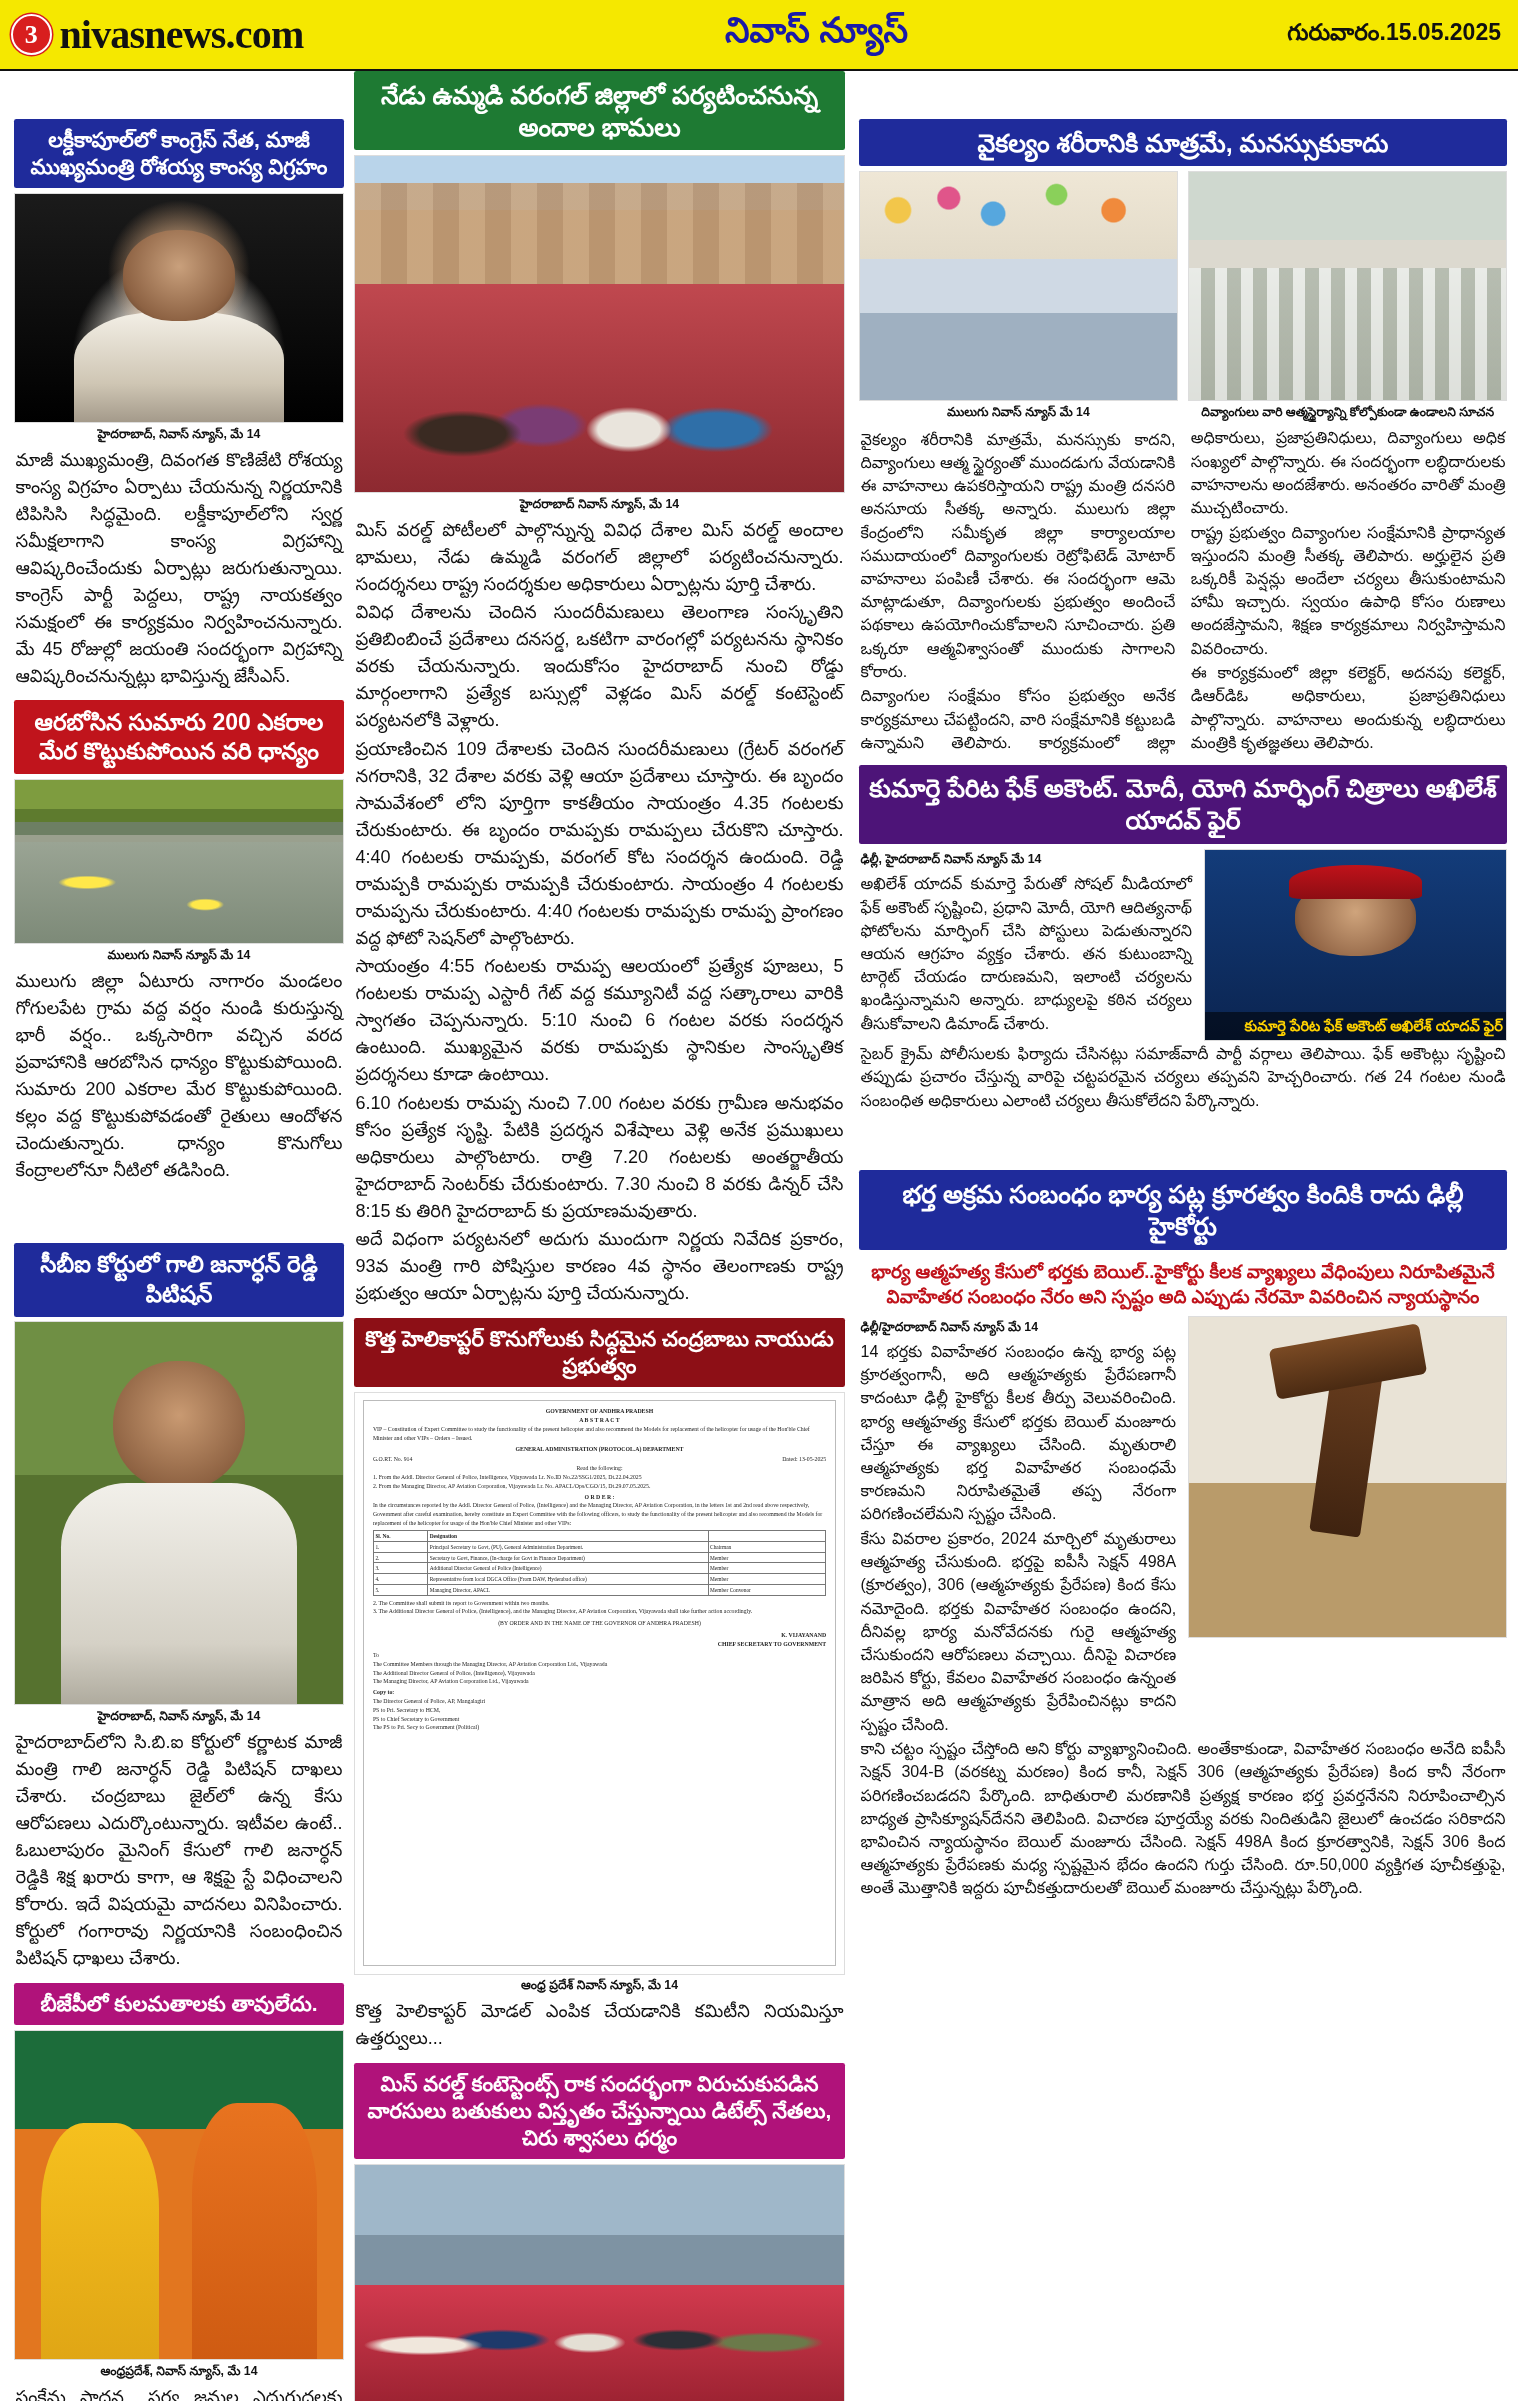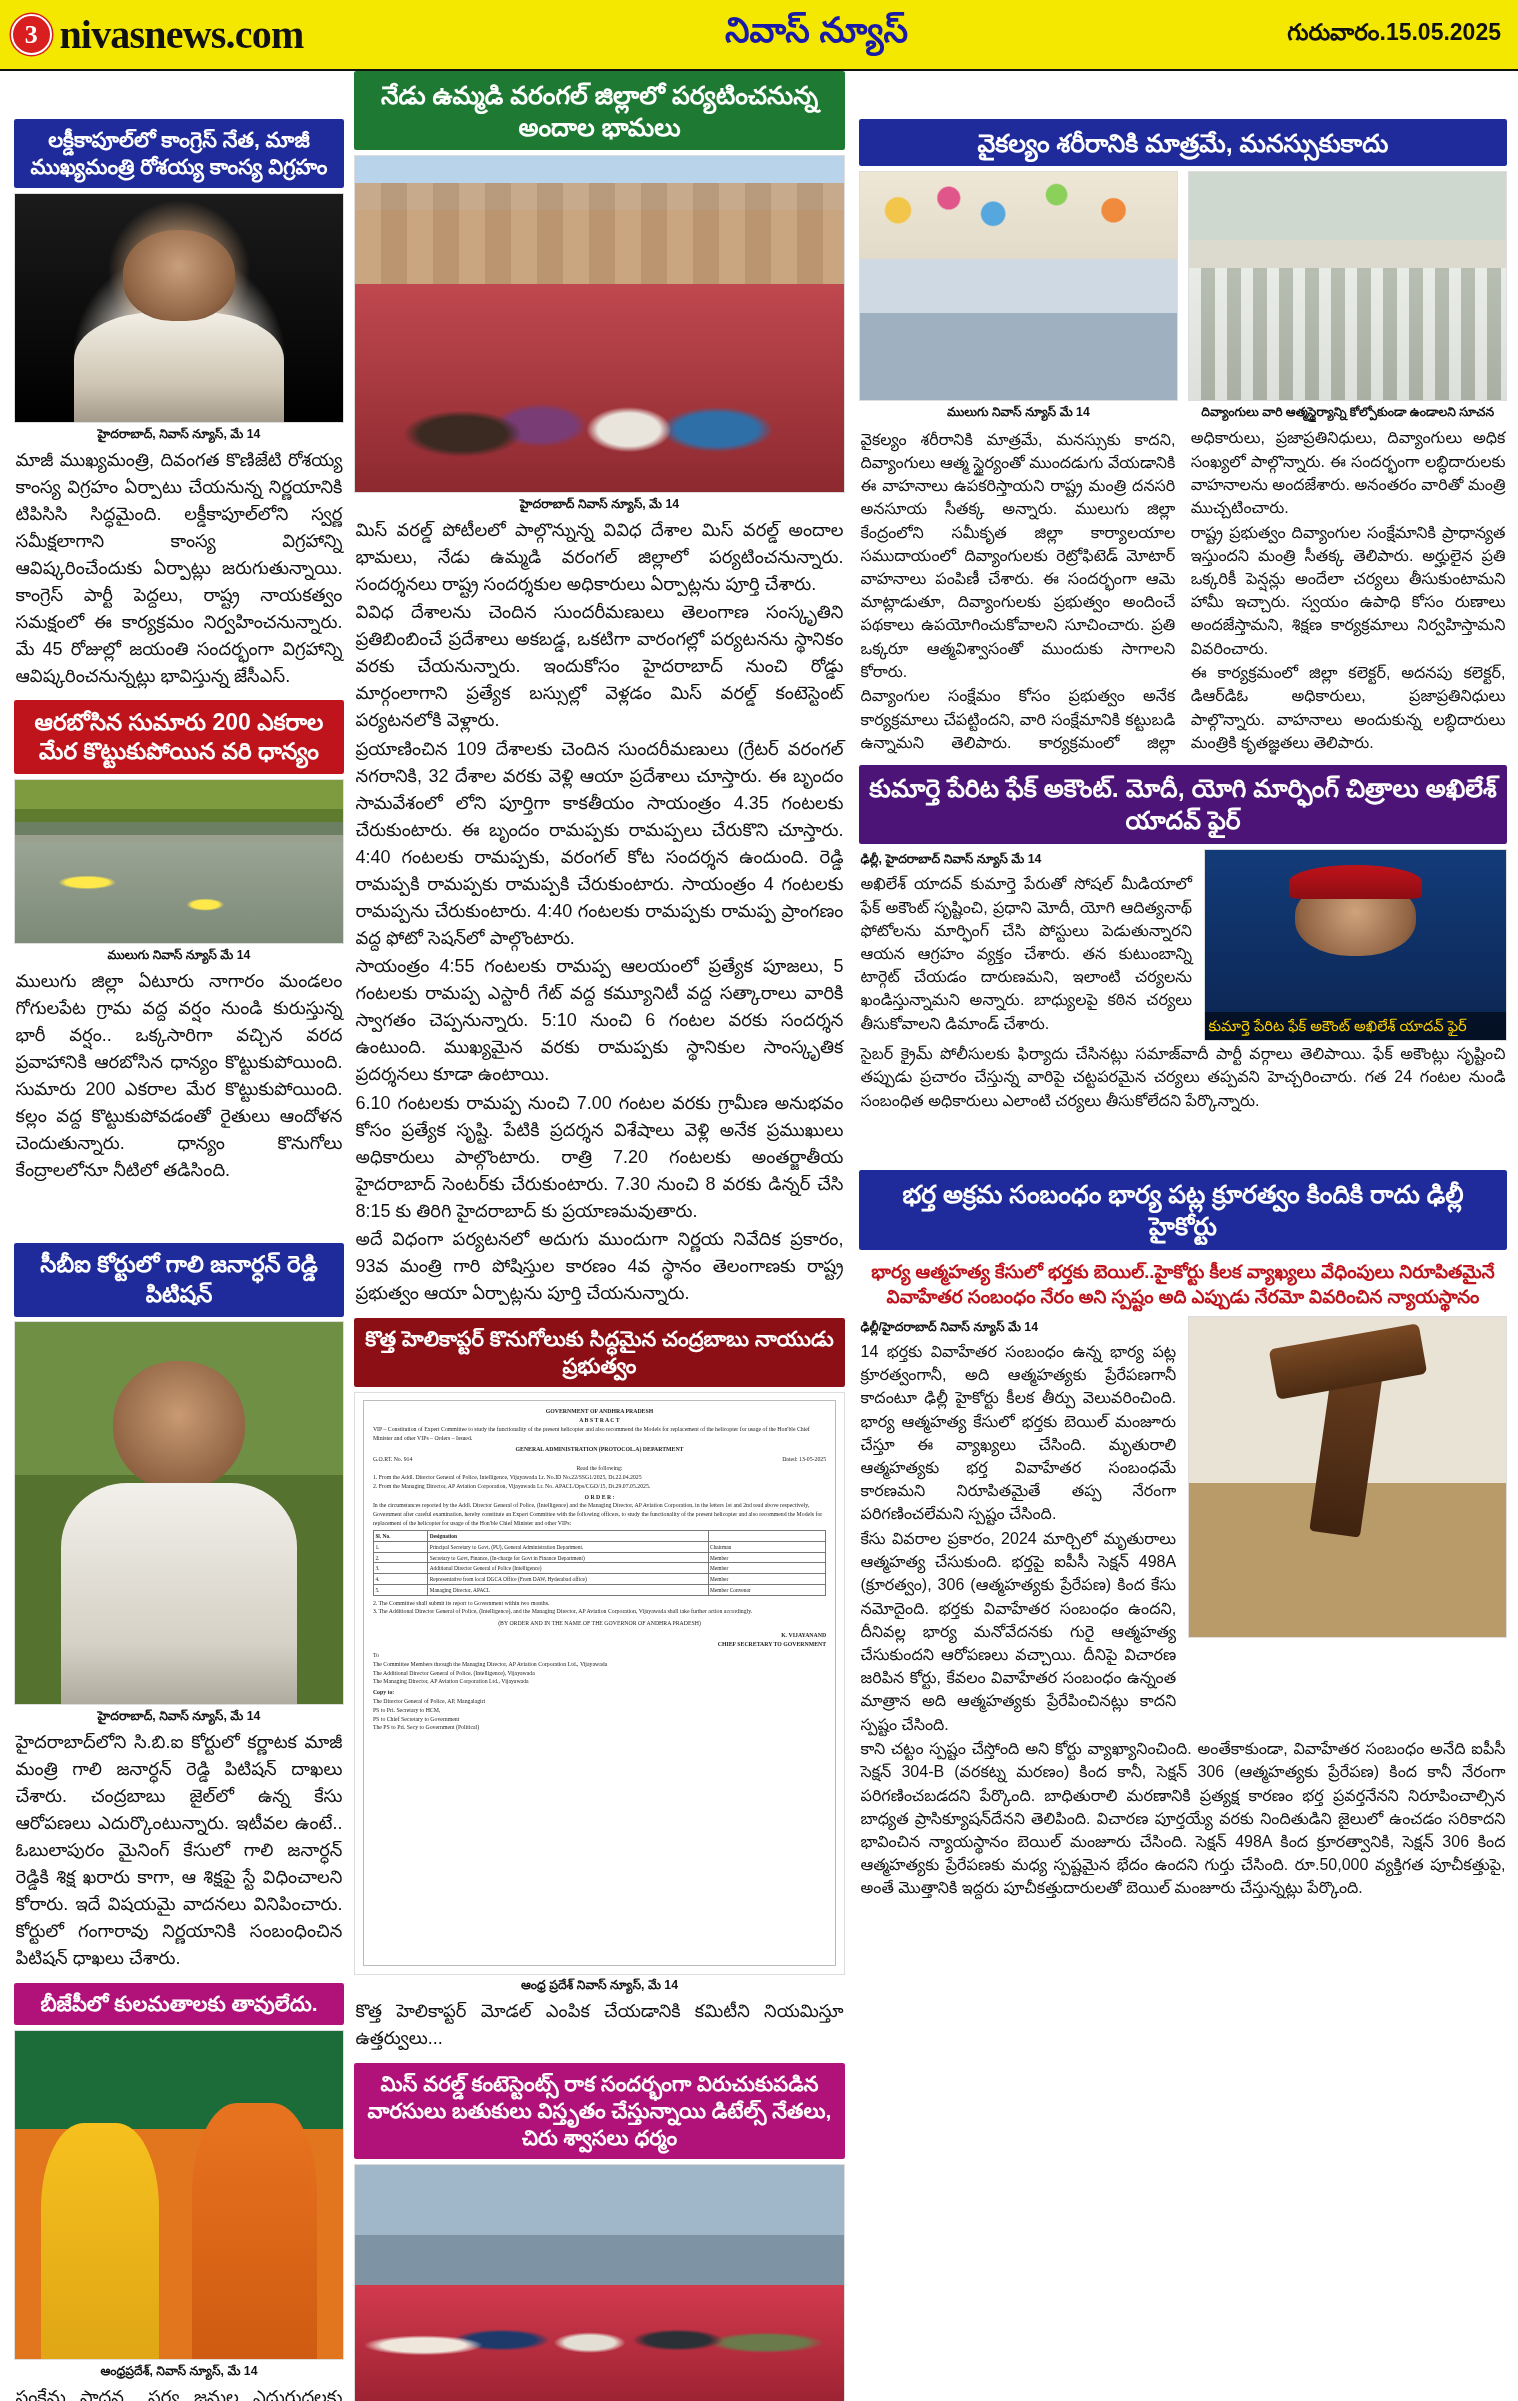--- a/index.html
+++ b/index.html
@@ -250,22 +250,22 @@
   }
   .ph-gavel::after{
     content:""; position:absolute; left:26%; top:6%; width:48%; height:16%;
     background:linear-gradient(#7a4a24,#4a2a12);
     border-radius:6.1px;
     transform:rotate(-10deg);
   }
   .ph-caption-ovl {
     position:absolute; left:0; bottom:0; width:100%;
     background:rgba(0,0,0,.55);
-    color:#ffd200; font-weight:normal; font-size:14.6px;
-    text-align:left; padding:4.6px 3.1px; line-height:1.25;
+    color:#ffd200; font-weight:bold; font-size:14.6px;
+    text-align:right; padding:4.6px 3.1px; line-height:1.25;
   }
 </style>
 </head>
 <body>
 
 <div class="masthead">
   <div class="mh-left">
     <div class="mh-badge">3</div>
     <div class="mh-site">nivasnews.com</div>
   </div>
@@ -305,21 +305,21 @@
     <div class="body-text">సంక్షేమ సాధన.. సర్వ జనుల ఎదుగుదలకు బీజేపీ పాటుపడుతుందని తెలిపారు. అన్ని వర్గాల ప్రజలు బీజేపీని ఆదరిస్తున్నారని.. మహిళా భద్రతకు పెద్దపీట వేస్తున్నారని. హైదరాబాద్‌లో బీజేపీ నాయకులు వెల్లడించారు. అన్నారు : బీజేపీ రాష్ట్ర అధ్యక్షులు పురందేశ్వరి.</div>
   </div>
 
   <div class="col col-b">
 
     <div class="hl green lg">నేడు ఉమ్మడి వరంగల్ జిల్లాలో పర్యటించనున్న అందాల భామలు</div>
     <div class="gap6"></div>
     <div class="photo ph-street" style="height:338px"></div>
     <div class="cap">హైదరాబాద్ నివాస్ న్యూస్, మే 14</div>
     <div class="body-text">మిస్ వరల్డ్ పోటీలలో పాల్గొన్నున్న వివిధ దేశాల మిస్ వరల్డ్ అందాల భామలు, నేడు ఉమ్మడి వరంగల్ జిల్లాలో పర్యటించనున్నారు. సందర్శనలు రాష్ట్ర సందర్శకుల అధికారులు ఏర్పాట్లను పూర్తి చేశారు.</div>
-    <div class="body-text">వివిధ దేశాలను చెందిన సుందరీమణులు తెలంగాణ సంస్కృతిని ప్రతిబింబించే ప్రదేశాలు అకబడ్డ, ఒకటిగా వారంగల్లో పర్యటనను స్థానికం వరకు చేయనున్నారు. ఇందుకోసం హైదరాబాద్ నుంచి రోడ్డు మార్గంలాగాని ప్రత్యేక బస్సుల్లో వెళ్లడం మిస్ వరల్డ్ కంటెస్టెంట్ పర్యటనలోకి వెళ్లారు.</div>
+    <div class="body-text">వివిధ దేశాలను చెందిన సుందరీమణులు తెలంగాణ సంస్కృతిని ప్రతిబింబించే ప్రదేశాలు దనసర్డ, ఒకటిగా వారంగల్లో పర్యటనను స్థానికం వరకు చేయనున్నారు. ఇందుకోసం హైదరాబాద్ నుంచి రోడ్డు మార్గంలాగాని ప్రత్యేక బస్సుల్లో వెళ్లడం మిస్ వరల్డ్ కంటెస్టెంట్ పర్యటనలోకి వెళ్లారు.</div>
     <div class="body-text">ప్రయాణించిన 109 దేశాలకు చెందిన సుందరీమణులు (గ్రేటర్ వరంగల్ నగరానికి, 32 దేశాల వరకు వెళ్లి ఆయా ప్రదేశాలు చూస్తారు. ఈ బృందం సామవేశంలో లోని పూర్తిగా కాకతీయం సాయంత్రం 4.35 గంటలకు చేరుకుంటారు. ఈ బృందం రామప్పకు రామప్పలు చేరుకొని చూస్తారు. 4:40 గంటలకు రామప్పకు, వరంగల్ కోట సందర్శన ఉందుంది. రెడ్డి రామప్పకి రామప్పకు రామప్పకి చేరుకుంటారు. సాయంత్రం 4 గంటలకు రామప్పను చేరుకుంటారు. 4:40 గంటలకు రామప్పకు రామప్ప ప్రాంగణం వద్ద ఫోటో సెషన్‌లో పాల్గొంటారు.</div>
     <div class="body-text">సాయంత్రం 4:55 గంటలకు రామప్ప ఆలయంలో ప్రత్యేక పూజలు, 5 గంటలకు రామప్ప ఎస్టారీ గేట్ వద్ద కమ్యూనిటీ వద్ద సత్కారాలు వారికి స్వాగతం చెప్పనున్నారు. 5:10 నుంచి 6 గంటల వరకు సందర్శన ఉంటుంది. ముఖ్యమైన వరకు రామప్పకు స్థానికుల సాంస్కృతిక ప్రదర్శనలు కూడా ఉంటాయి.</div>
     <div class="body-text">6.10 గంటలకు రామప్ప నుంచి 7.00 గంటల వరకు గ్రామీణ అనుభవం కోసం ప్రత్యేక సృష్టి. పేటికి ప్రదర్శన విశేషాలు వెళ్లి అనేక ప్రముఖులు అధికారులు పాల్గొంటారు. రాత్రి 7.20 గంటలకు అంతర్జాతీయ హైదరాబాద్ సెంటర్‌కు చేరుకుంటారు. 7.30 నుంచి 8 వరకు డిన్నర్ చేసి 8:15 కు తిరిగి హైదరాబాద్ కు ప్రయాణమవుతారు.</div>
     <div class="body-text">అదే విధంగా పర్యటనలో అదుగు ముందుగా నిర్ణయ నివేదిక ప్రకారం, 93వ మంత్రి గారి పోషిస్తుల కారణం 4వ స్థానం తెలంగాణకు రాష్ట్ర ప్రభుత్వం ఆయా ఏర్పాట్లను పూర్తి చేయనున్నారు.</div>
 
     <div class="gap14"></div>
     <div class="hl darkred">కొత్త హెలికాప్టర్ కొనుగోలుకు సిద్ధమైన చంద్రబాబు నాయుడు ప్రభుత్వం</div>
     <div class="gap6"></div>
     <div class="photo ph-doc" style="height:583px">
       <div class="ph-doc-inner">

